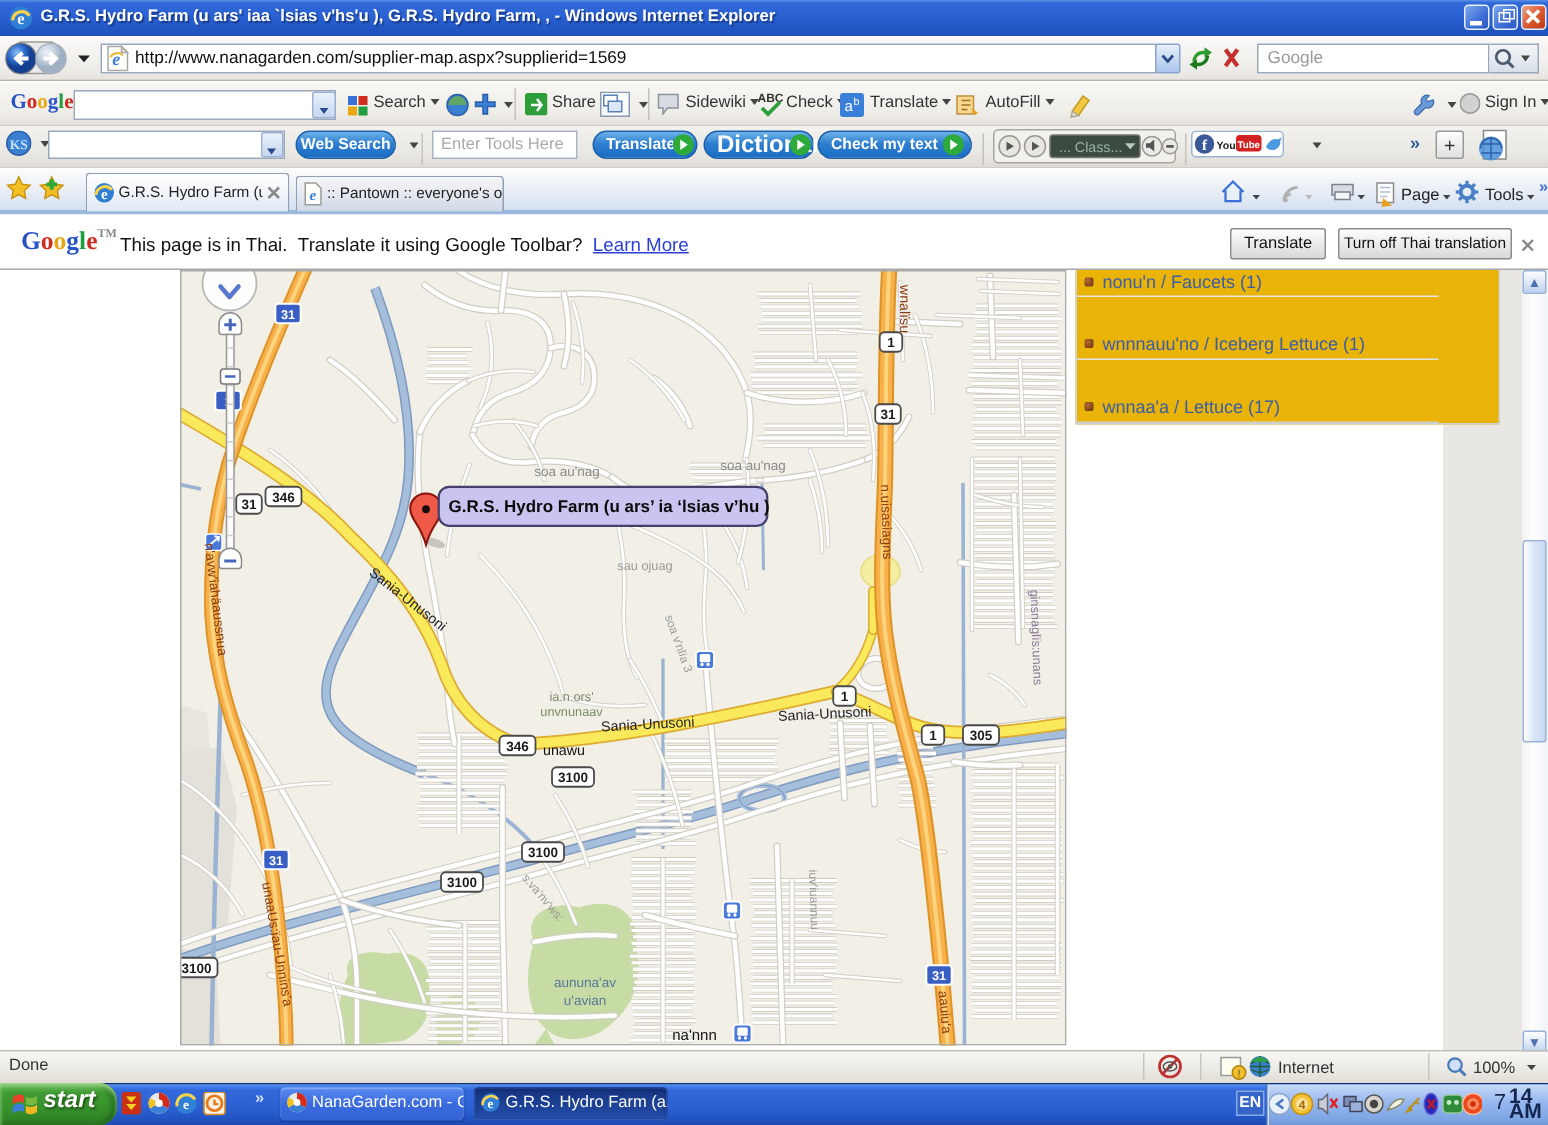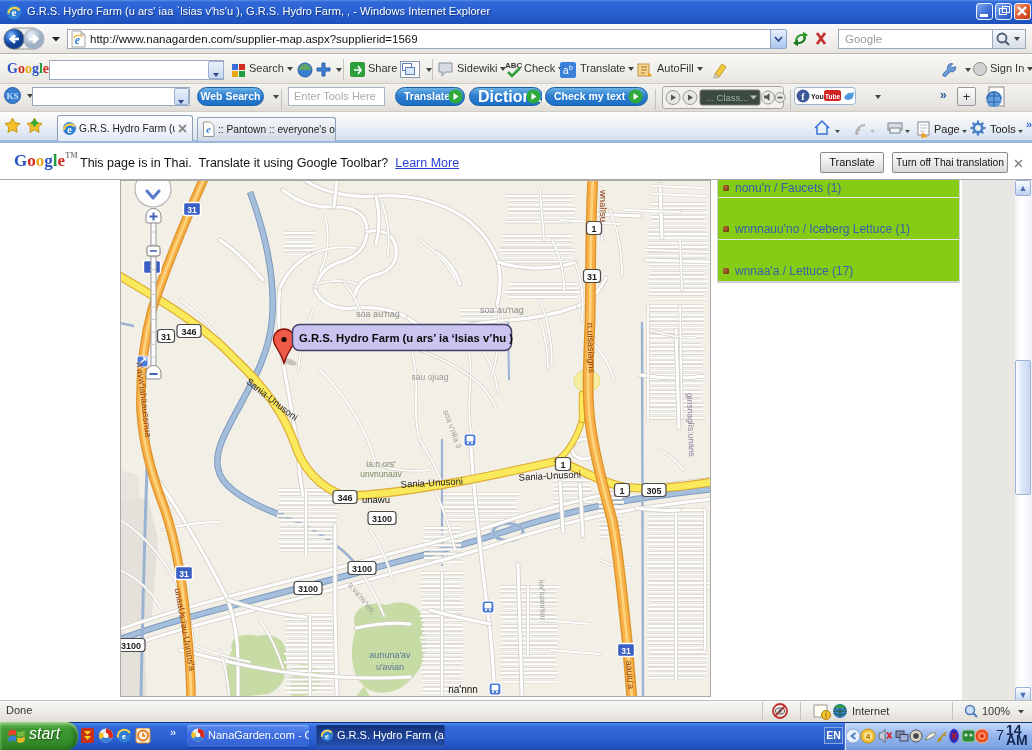--- a/index.html
+++ b/index.html
@@ -1,18 +1,18 @@
 <!DOCTYPE html>
 <html><head><meta charset="utf-8"><style>
 *{margin:0;padding:0;box-sizing:border-box}
 html,body{width:1032px;height:750px;overflow:hidden;font-family:"Liberation Sans",sans-serif;position:relative;background:#fff}
 .ab{position:absolute}
 
 #titlebar{left:0;top:0;width:1032px;height:24px;background:linear-gradient(#5a90e6 0%,#3068d8 8%,#2b63d5 40%,#245ac8 70%,#1d4fb8 100%);}
-#titletext{left:27px;top:5px;color:#fff;font-size:11.1px;font-weight:normal;text-shadow:1px 1px 1px #16367e;white-space:nowrap;letter-spacing:0px}
+#titletext{left:27px;top:5px;color:#fff;font-size:11.1px;font-weight:bold;text-shadow:1px 1px 1px #16367e;white-space:nowrap;letter-spacing:0px}
 .winbtn{top:3px;width:17px;height:17px;border-radius:3px;border:1px solid #e8f0fc;font-size:10px}
 #btnmin{left:976px;background:linear-gradient(135deg,#7fa8ef,#3e6fd6 60%,#2a57c0)}
 #btnmax{left:995px;background:linear-gradient(135deg,#7fa8ef,#3e6fd6 60%,#2a57c0)}
 #btncls{left:1014px;background:linear-gradient(135deg,#f0a080,#dd5b33 50%,#c23a10)}
 
 #addrrow{left:0;top:24px;width:1032px;height:30px;background:linear-gradient(#fbfaf9,#f1efec 60%,#e8e5e1);border-bottom:1px solid #b8b5ae}
 #addrfield{left:67px;top:29px;width:704px;height:20px;background:#fff;border:1px solid #9aa8bb;font-size:11.5px;color:#111;line-height:18px;padding-left:22px}
 #addrdrop{left:770px;top:29px;width:17px;height:20px;background:linear-gradient(#e9f1fc,#c2d6f2 60%,#abc5ec);border:1px solid #8aa6cc;border-radius:2px}
 #srchbox{left:838px;top:29px;width:155px;height:20px;background:#fff;border:1px solid #9aa8bb;font-size:11.5px;color:#999;line-height:18px;padding-left:6px}
 #magbtn{left:993px;top:29px;width:33px;height:20px;background:linear-gradient(#f4f6f9,#d8dfe8);border:1px solid #9aa8bb;border-left:none}
@@ -29,33 +29,33 @@
 .tab{top:115px;height:26px;border:1px solid #8ea0b8;border-bottom:none;border-radius:3px 3px 0 0;font-size:11px;color:#222;white-space:nowrap;overflow:hidden}
 #tab1{left:57px;width:136px;background:linear-gradient(#fefefe,#f2f5fa 50%,#dfe8f5)}
 #tab2{left:197px;width:139px;background:linear-gradient(#f6f7f9,#e4e8ef 50%,#d0d9e8);top:117px;height:24px}
 
 #transbar{left:0;top:143px;width:1032px;height:37px;background:#fff;border-bottom:1px solid #a8a8a8}
 .tbtn{top:152px;height:21px;background:linear-gradient(#fdfdfd,#e8e8e8 60%,#d8d8d8);border:1px solid #8a8a8a;border-radius:2px;font-size:11.5px;color:#111;text-align:center;line-height:19px}
 
 #content{left:0;top:180px;width:1032px;height:520px;background:#fff}
 #graycol{left:962px;top:0px;width:53px;height:520px;background:#e8e7e4}
 
-#sidebar{left:717px;top:0;width:243px;height:103px;border:1px solid #d0d0d0;border-top:none;background:#84cc16}
+#sidebar{left:717px;top:0;width:283px;height:103px;border:1px solid #d0d0d0;border-top:none;background:#eab308}
 .srow{position:absolute;left:0;width:241px;height:21px;border-bottom:1px solid #e4e4e4;font-size:12px;color:#3a5da8;line-height:20px;white-space:nowrap}
 .srow:last-child{border-bottom:1px solid #d0d0d0}
 .bullet{display:inline-block;width:6px;height:6px;background:radial-gradient(circle at 35% 35%,#b06a35,#6a2f0a);border-radius:1.5px;margin:0 6px 0 5px;vertical-align:1px}
 
 #vscroll{left:1015px;top:0;width:17px;height:523px;background:linear-gradient(90deg,#f4f3f1,#fefefe 40%,#f0f3f8)}
 .sbtn{position:absolute;left:0;width:16px;height:16px;background:linear-gradient(#fdfefe,#d7e3f6 60%,#bcd0ee);border:1px solid #98b1d9;border-radius:2px;color:#4d6fae;font-size:9px;text-align:center;line-height:14px}
 #sthumb{position:absolute;left:0;top:180px;width:16px;height:135px;background:linear-gradient(90deg,#fdfeff,#d9e4f7 50%,#c8d8f2);border:1px solid #9ab1d8;border-radius:2px}
 
 #statusbar{left:0;top:700px;width:1032px;height:22px;background:linear-gradient(#f8f7f5,#ebe9e4 60%,#e0ddd6);border-top:1px solid #c0bdb5;font-size:11px;color:#333}
 
 #taskbar{left:0;top:722px;width:1032px;height:28px;background:linear-gradient(#4e8ef5 0%,#3268da 14%,#2c61d3 55%,#2458c8 78%,#1c4ab2 100%);border-top:1px solid #0c327e}
-#startbtn{left:0;top:722px;width:78px;height:28px;background:linear-gradient(#6cbf5c 0%,#3f9a33 25%,#37922c 60%,#2d7d24 100%);border-radius:0 12px 12px 0;box-shadow:inset 0 2px 3px #a5dd95,inset -3px 0 4px #1c5f14;color:#fff;font-size:16px;font-weight:normal;font-style:italic;text-shadow:1px 1px 2px #1a4f12}
+#startbtn{left:0;top:722px;width:78px;height:28px;background:linear-gradient(#6cbf5c 0%,#3f9a33 25%,#37922c 60%,#2d7d24 100%);border-radius:0 12px 12px 0;box-shadow:inset 0 2px 3px #a5dd95,inset -3px 0 4px #1c5f14;color:#fff;font-size:16px;font-weight:bold;font-style:italic;text-shadow:1px 1px 2px #1a4f12}
 .taskbtn{top:725px;height:22px;border-radius:3px;font-size:11px;color:#fff;white-space:nowrap;overflow:hidden}
 #task1{left:187px;width:122px;background:linear-gradient(#5a8cf0,#3a6ade 50%,#3463d2);box-shadow:inset 0 1px 1px #8cb0f5,0 1px 1px #1a3f9a}
 #task2{left:316px;width:129px;background:linear-gradient(#16337e,#1d4296 55%,#2450ae);box-shadow:inset 0 1px 3px #0d2360,inset 0 0 0 1px #3c67c8}
 .ticon{position:absolute;width:14px;height:14px;top:3px;left:4px}
 </style></head>
 <body>
 
 <div id="titlebar" class="ab"></div>
 <div id="titletext" class="ab">G.R.S. Hydro Farm (u ars' iaa `lsias v'hs'u ), G.R.S. Hydro Farm, , - Windows Internet Explorer</div>
 <svg class="ab" style="left:5px;top:3px" width="18" height="18">

